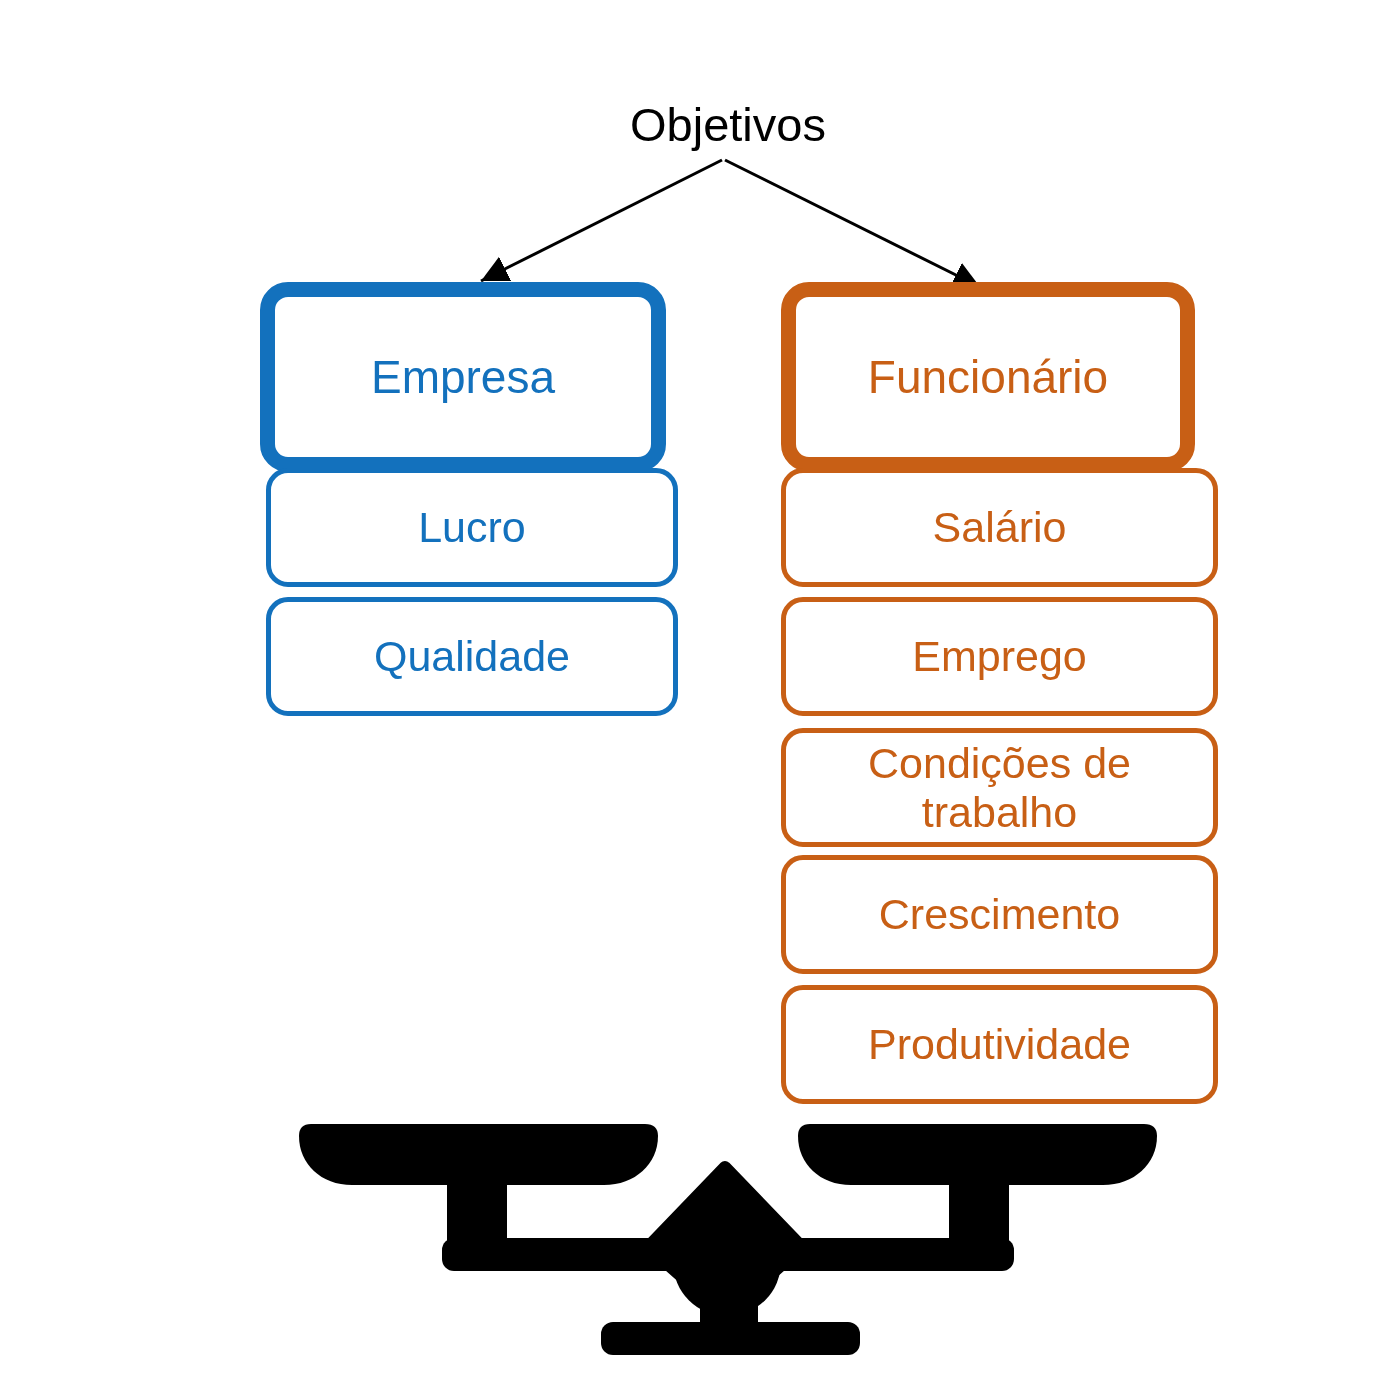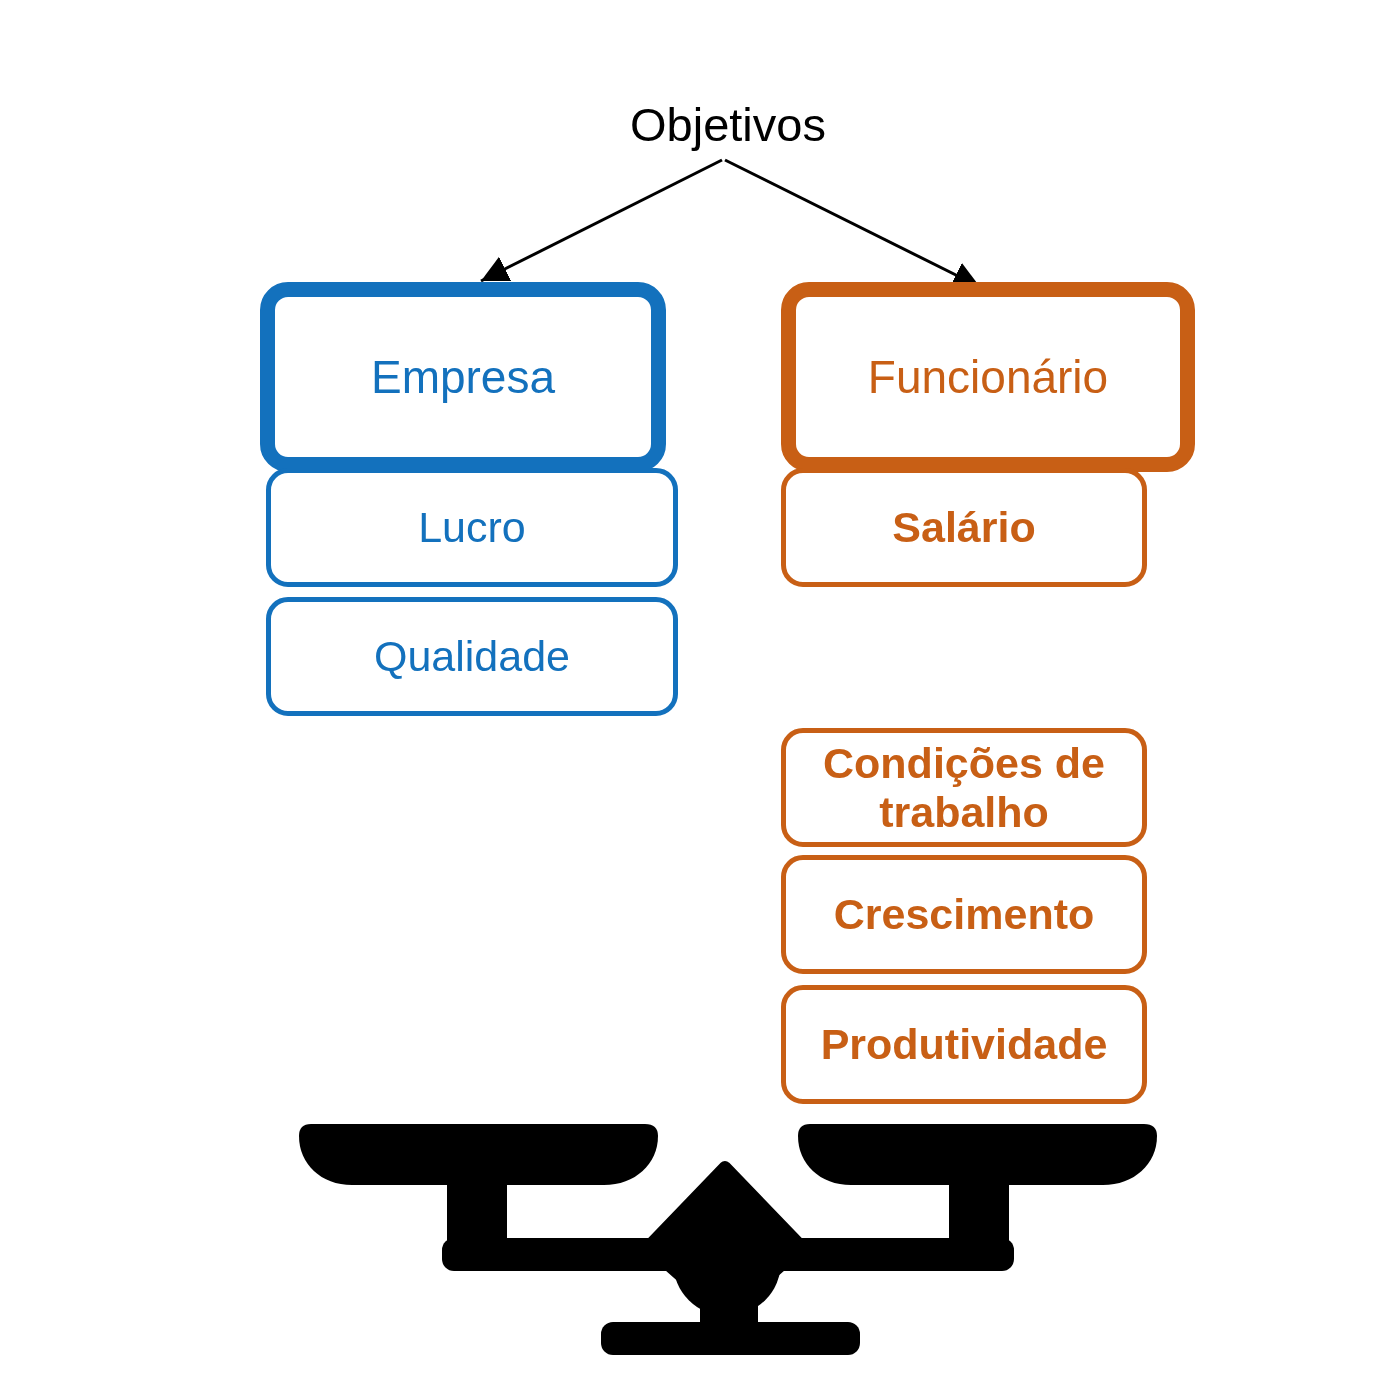--- a/index.html
+++ b/index.html
@@ -53,24 +53,23 @@
     font-size:43px;
     line-height:1.13;
     white-space:pre-line;
   }
   .item-box.blue{
     left:238px;width:412px;
     border:5px solid var(--company_accent,#1371bd);
     color:var(--company_accent,#1371bd);
   }
   .item-box.orange{
-    left:753px;width:366px;
+    left:753px;width:437px;
     border:5px solid var(--employee_accent,#c85f15);
     color:var(--employee_accent,#c85f15);
-    font-weight:bold;
   }
   .row1{top:468px;} .row2{top:597px;} .row3{top:728px;}
   .row4{top:855px;} .row5{top:985px;}
 </style>
 </head>
 <body>
 
 <div class="stage">
 
   <div class="title">Objetivos</div>
@@ -110,20 +109,23 @@
   <div class="box item-box blue row1">
     <span>Lucro</span>
   </div>
   <div class="box item-box blue row2">
     <span>Qualidade</span>
   </div>
 
   <div class="box item-box orange row1">
     <span>Salário</span>
   </div>
+  <div class="box item-box orange row2">
+    <span>Emprego</span>
+  </div>
   <div class="box item-box orange row3">
     <span>Condições de
 trabalho</span>
   </div>
   <div class="box item-box orange row4">
     <span>Crescimento</span>
   </div>
   <div class="box item-box orange row5">
     <span>Produtividade</span>
   </div>

